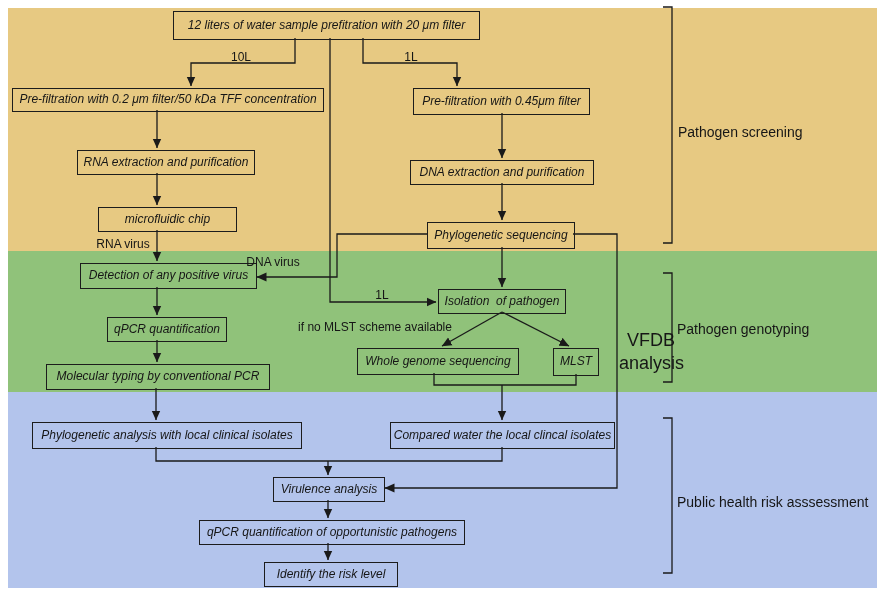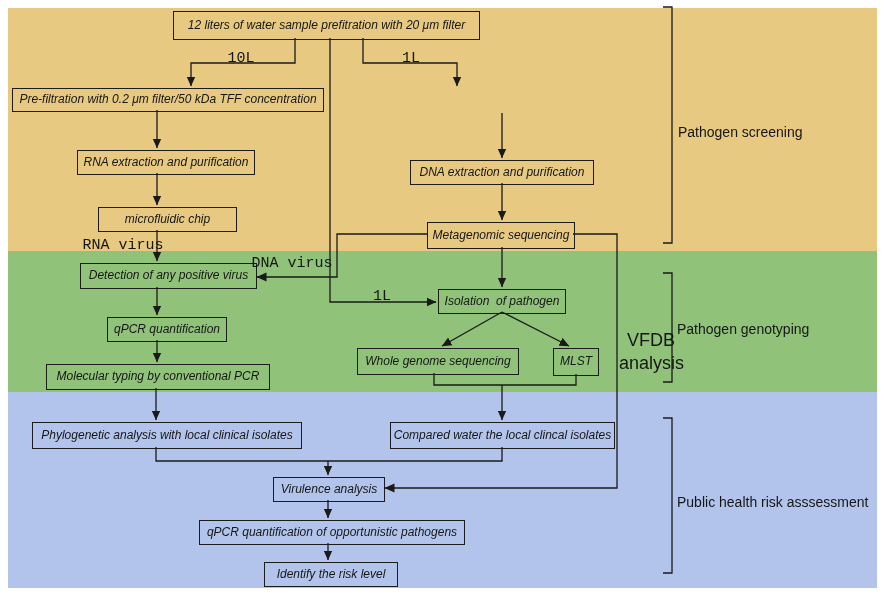--- a/index.html
+++ b/index.html
@@ -6,21 +6,21 @@
   .canvas{position:relative;width:884px;height:596px;background:#ffffff;overflow:hidden;
           font-family:"Liberation Sans","DejaVu Sans",sans-serif;color:#161616;}
   .band{position:absolute;left:8px;width:869px;}
   .band-screening{top:8px;height:243px;}
   .band-genotyping{top:251px;height:141px;}
   .band-risk{top:392px;height:196px;}
   svg.edges{position:absolute;left:0;top:0;}
   .node{position:absolute;border:1.2px solid #1c1c1c;background:transparent;
         display:flex;align-items:center;justify-content:center;
         font-size:12px;line-height:1.1;white-space:pre;text-align:center;font-style:italic;}
-  .elabel{position:absolute;font-size:15px;white-space:pre;transform:translateX(-50%);font-family:Liberation Mono, monospace;}
+  .elabel{position:absolute;font-size:12px;white-space:pre;transform:translateX(-50%);}
   .vfdb{position:absolute;left:619px;top:329px;width:56px;font-size:18px;
         line-height:1.25;text-align:right;}
   .band-label{position:absolute;font-size:14px;white-space:nowrap;}
   
   #n-water{left:173px;top:11px;width:305px;height:27px;}
   #n-pf02{left:12px;top:88px;width:310px;height:22px;}
   #n-rna{left:77px;top:150px;width:176px;height:23px;}
   #n-chip{left:98px;top:207px;width:137px;height:23px;}
   #n-detect{left:80px;top:263px;width:175px;height:24px;}
   #n-qpcr1{left:107px;top:317px;width:118px;height:23px;}
@@ -34,21 +34,21 @@
   #n-mlst{left:553px;top:348px;width:44px;height:26px;}
   #n-comp{left:390px;top:422px;width:223px;height:25px;}
   #n-vir{left:273px;top:477px;width:110px;height:23px;}
   #n-qpcr2{left:199px;top:520px;width:264px;height:23px;}
   #n-risk{left:264px;top:562px;width:132px;height:23px;}
   
   #l-10l{left:241px;top:50px;}
   #l-1lr{left:411px;top:50px;}
   #l-1lm{left:382px;top:288px;}
   #l-rnav{left:123px;top:237px;}
-  #l-dnav{left:292px;top:255px;}
+  #l-dnav{left:273px;top:255px;}
   #l-nomlst{left:375px;top:320px;}
   #bl-screening{left:678px;top:124px;text-align:right;}
   #bl-genotyping{left:677px;top:321px;}
   #bl-risk{left:677px;top:494px;}
 </style>
 </head>
 <body>
 
 <div class="canvas">
 
@@ -94,34 +94,36 @@
   </svg>
 
   <div class="node" id="n-water">12 liters of water sample prefitration with 20 μm filter</div>
   <div class="node" id="n-pf02">Pre-filtration with 0.2 μm filter/50 kDa TFF concentration</div>
   <div class="node" id="n-rna">RNA extraction and purification</div>
   <div class="node" id="n-chip">microfluidic chip</div>
   <div class="node" id="n-detect">Detection of any positive virus</div>
   <div class="node" id="n-qpcr1">qPCR quantification</div>
   <div class="node" id="n-moltype">Molecular typing by conventional PCR</div>
   <div class="node" id="n-phylo">Phylogenetic analysis with local clinical isolates</div>
+  <div class="node" id="n-pf045">Pre-filtration with 0.45μm filter</div>
   <div class="node" id="n-dna">DNA extraction and purification</div>
-  <div class="node" id="n-meta">Metagenomic sequencing</div>
+  <div class="node" id="n-meta">Phylogenetic sequencing</div>
   <div class="node" id="n-isol">Isolation  of pathogen</div>
   <div class="node" id="n-wgs">Whole genome sequencing</div>
   <div class="node" id="n-mlst">MLST</div>
   <div class="node" id="n-comp">Compared water the local clincal isolates</div>
   <div class="node" id="n-vir">Virulence analysis</div>
   <div class="node" id="n-qpcr2">qPCR quantification of opportunistic pathogens</div>
   <div class="node" id="n-risk">Identify the risk level</div>
 
   <span class="elabel" id="l-10l">10L</span>
   <span class="elabel" id="l-1lr">1L</span>
   <span class="elabel" id="l-1lm">1L</span>
   <span class="elabel" id="l-rnav">RNA virus</span>
   <span class="elabel" id="l-dnav">DNA virus</span>
+  <span class="elabel" id="l-nomlst">if no MLST scheme available</span>
   <div class="vfdb">VFDB analysis</div>
 
   <span class="band-label" id="bl-screening">Pathogen screening</span>
   <span class="band-label" id="bl-genotyping">Pathogen genotyping</span>
   <span class="band-label" id="bl-risk">Public health risk asssessment</span>
 
 </div>
 
 </body></html>

